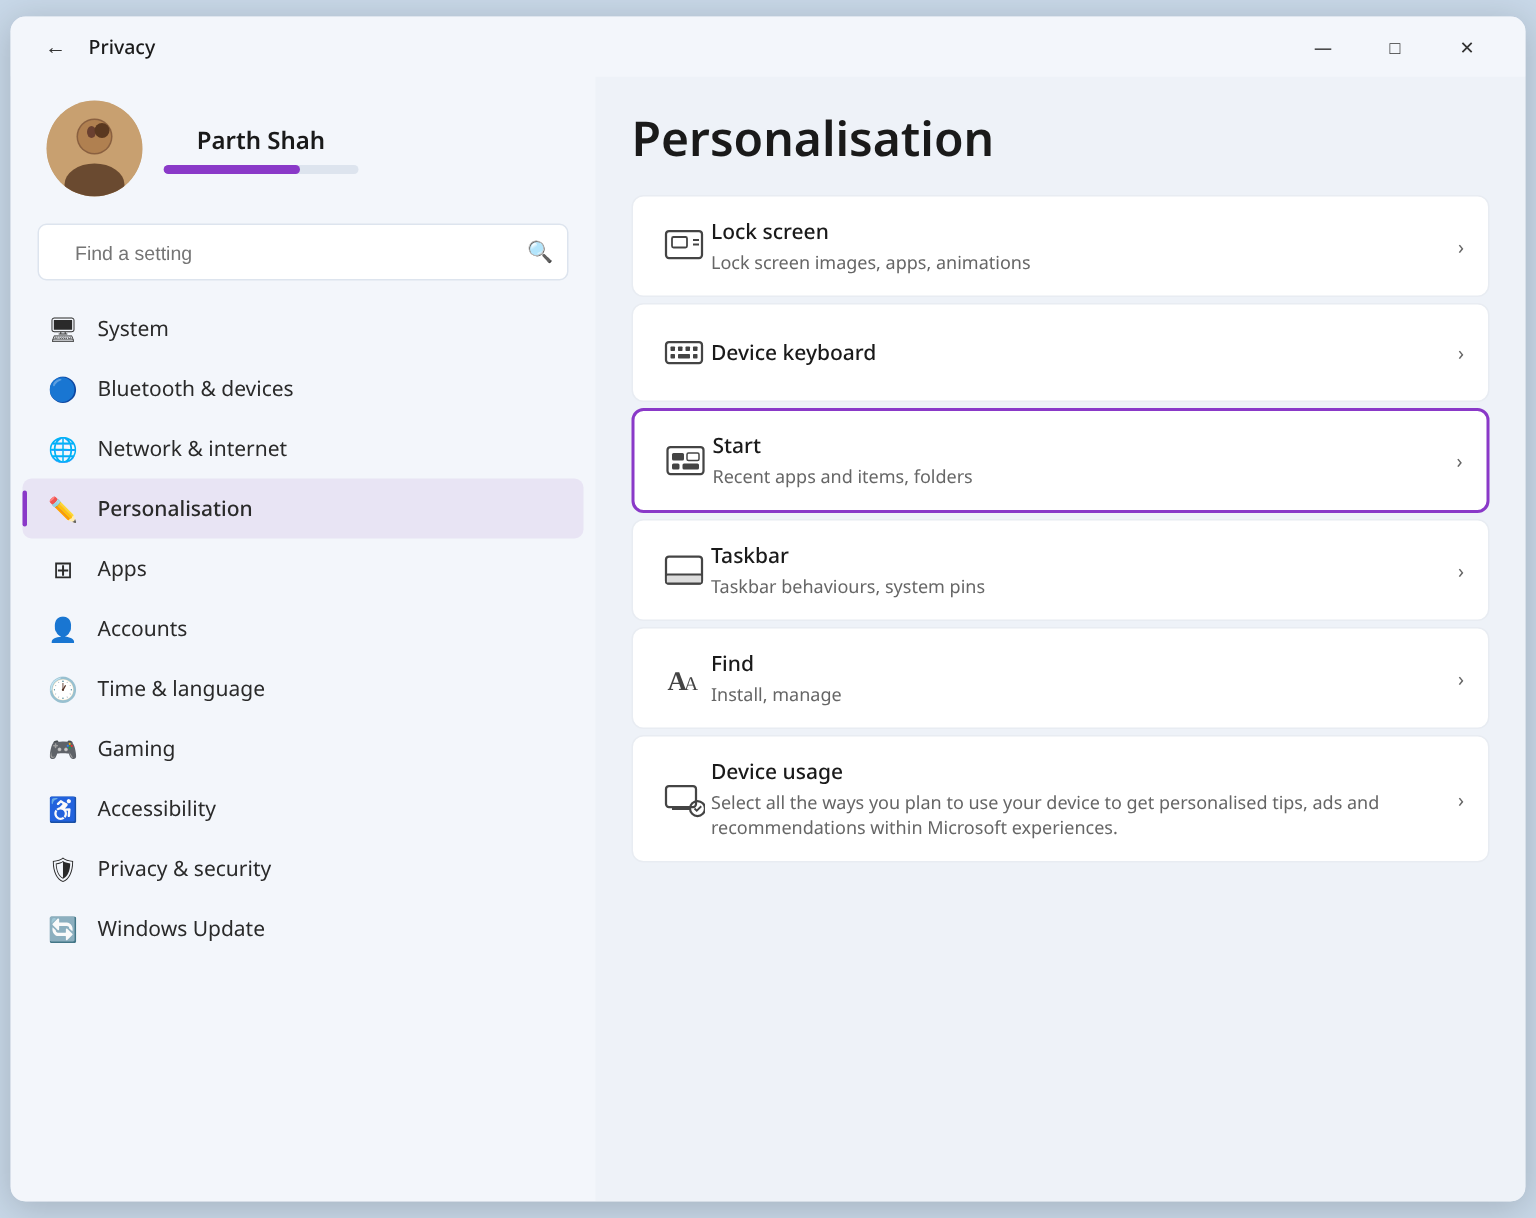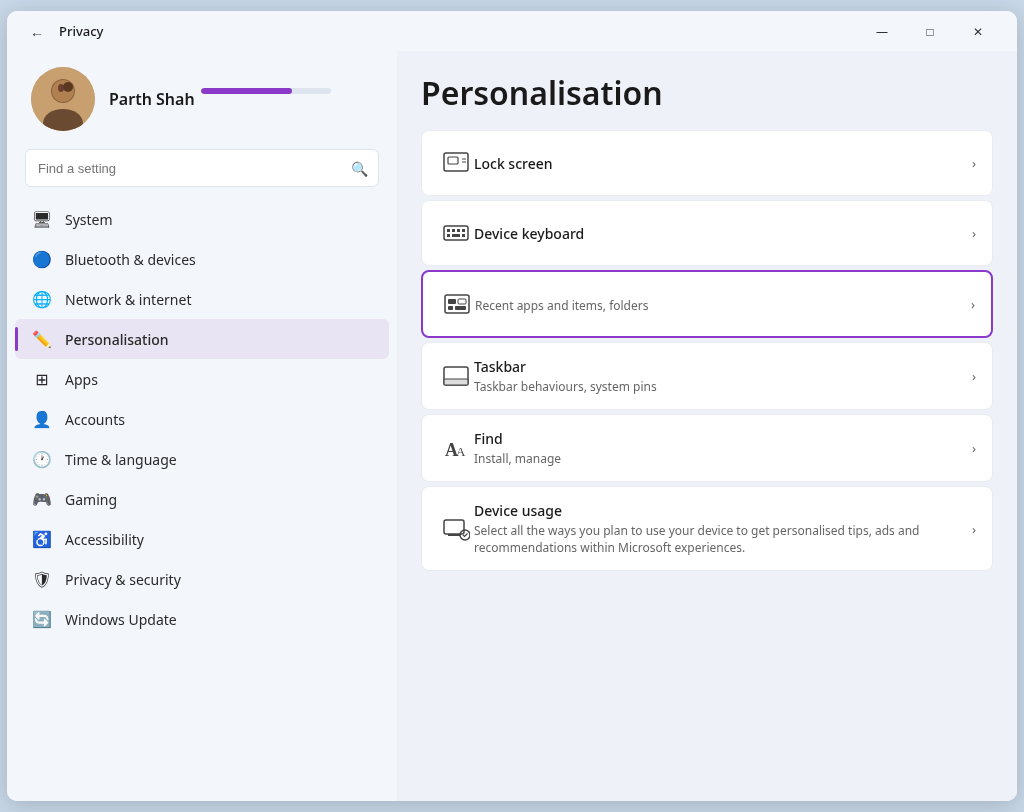--- a/index.html
+++ b/index.html
@@ -95,22 +95,23 @@
       background: #c8a882;
       position: relative;
     }
     
     .avatar-svg {
       width: 64px;
       height: 64px;
     }
     .user-info {
       display: flex;
-      flex-direction: row;
+      flex-direction: column;
       gap: 6px;
+      text-align: center;
     }
     .user-name {
       font-size: 16px;
       font-weight: 600;
       color: #1a1a1a;
     }
     .user-progress {
       width: 130px;
       height: 6px;
       background: #dde4ee;
@@ -126,21 +127,21 @@
     .search-box {
       margin: 0 18px 12px 18px;
       position: relative;
     }
     .search-input {
       width: 100%;
       height: 38px;
       border: 1px solid #dde4ee;
       border-radius: 6px;
       background: #fff;
-      padding: 0 36px 0 12px;
+      padding: 0 36px 0 24px;
       font-size: 13px;
       color: #737373;
       outline: none;
     }
     .search-icon {
       position: absolute;
       right: 10px;
       top: 50%;
       transform: translateY(-50%);
       color: #666;
@@ -359,20 +360,21 @@
           <div class="setting-icon">
             <svg width="28" height="28" viewBox="0 0 28 28" fill="none">
               <rect x="2" y="4" width="24" height="18" rx="2" stroke="#444" stroke-width="1.5" fill="none"></rect>
               <rect x="6" y="8" width="10" height="7" rx="1" stroke="#444" stroke-width="1.2" fill="none"></rect>
               <line x1="20" y1="10" x2="24" y2="10" stroke="#444" stroke-width="1.2"></line>
               <line x1="20" y1="13" x2="24" y2="13" stroke="#444" stroke-width="1.2"></line>
             </svg>
           </div>
           <div class="setting-text">
             <div class="setting-title">Lock screen</div>
+            <div class="setting-desc">Lock screen images, apps, animations</div>
           </div>
           <span class="setting-chevron">›</span>
         </div>
 
         <div class="setting-item">
           <div class="setting-icon">
             <svg width="28" height="28" viewBox="0 0 28 28" fill="none">
               <rect x="2" y="7" width="24" height="14" rx="2" stroke="#444" stroke-width="1.5" fill="none"></rect>
               <rect x="5" y="10" width="3" height="3" rx="0.5" fill="#444"></rect>
               <rect x="10" y="10" width="3" height="3" rx="0.5" fill="#444"></rect>
@@ -393,20 +395,21 @@
           <div class="setting-icon">
             <svg width="28" height="28" viewBox="0 0 28 28" fill="none">
               <rect x="2" y="5" width="24" height="18" rx="2" stroke="#444" stroke-width="1.5" fill="none"></rect>
               <rect x="5" y="9" width="8" height="5" rx="1" fill="#444"></rect>
               <rect x="5" y="16" width="5" height="4" rx="1" fill="#444"></rect>
               <rect x="12" y="16" width="11" height="4" rx="1" fill="#444"></rect>
               <rect x="15" y="9" width="8" height="5" rx="1" fill="none" stroke="#444" stroke-width="1"></rect>
             </svg>
           </div>
           <div class="setting-text">
+            <div class="setting-title">Start</div>
             <div class="setting-desc">Recent apps and items, folders</div>
           </div>
           <span class="setting-chevron">›</span>
         </div>
 
         <div class="setting-item">
           <div class="setting-icon">
             <svg width="28" height="28" viewBox="0 0 28 28" fill="none">
               <rect x="2" y="5" width="24" height="18" rx="2" stroke="#444" stroke-width="1.5" fill="none"></rect>
               <rect x="2" y="17" width="24" height="6" rx="0" fill="#ddd"></rect>

